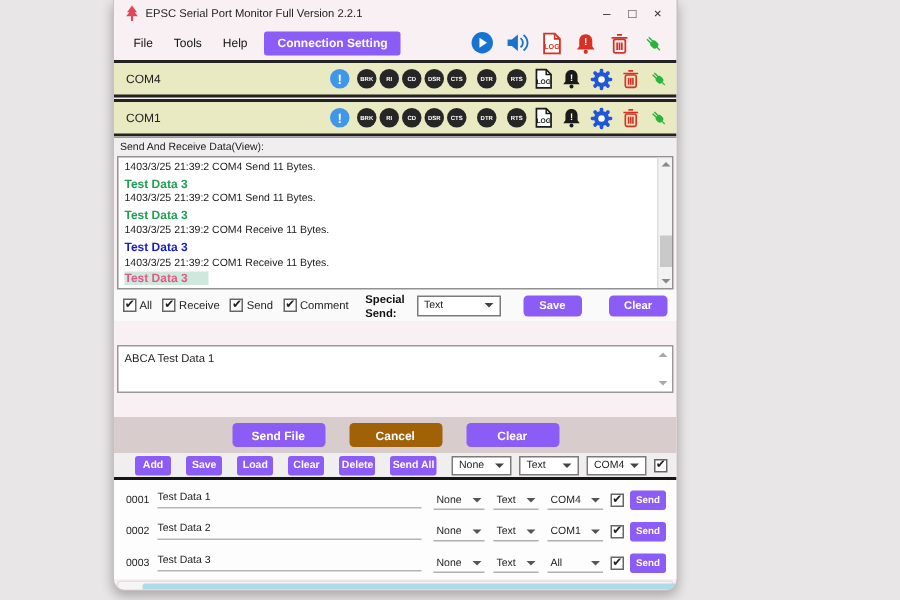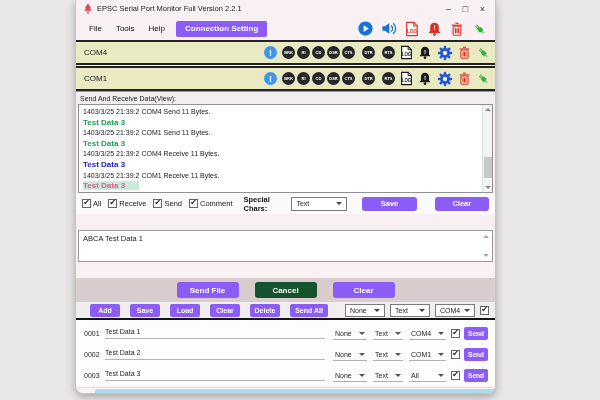--- a/index.html
+++ b/index.html
@@ -1,18 +1,18 @@
 <!DOCTYPE html>
 <html><head>
 <meta charset="utf-8">
 <style>
   html,body{margin:0;padding:0;width:600px;height:400px;background:#e9e6e7;
     font-family:"Liberation Sans","DejaVu Sans",sans-serif;overflow:hidden;}
   *{box-sizing:border-box;}
-  .window{position:absolute;left:75px;top:0;width:421px;height:394px;background:#f8f0f2;
+  .window{position:absolute;left:75px;top:0;width:377px;height:394px;background:#f8f0f2;
     border:1px solid #c9c0c2;border-top:none;border-radius:0 0 8px 8px;box-shadow:0 3px 8px rgba(0,0,0,.28);
     display:flex;flex-direction:column;overflow:hidden;}
   
   .titlebar{height:17px;display:flex;align-items:center;padding:0 4px 0 7px;flex:none;}
   .title-text{font-size:7.5px;color:#222;margin-left:4px;}
   .win-controls{margin-left:auto;display:flex;}
   .win-btn{width:17px;height:14px;display:flex;align-items:center;justify-content:center;
     font-size:9px;color:#333;cursor:default;}
   
   .menubar{height:23px;display:flex;align-items:center;padding:0 8px 0 6px;flex:none;}
@@ -70,21 +70,21 @@
   
   .send-row{height:21px;display:flex;align-items:center;padding:0 6px;background:#ded2d2;flex:none;}
   .send-label{font-size:7.5px;color:#222;}
   
   .send-area{position:relative;height:32px;margin:16px 2px;background:#fff;border:1px solid #999;flex:none;}
   .send-area-text{font-size:7.5px;color:#222;padding:3px 4px;}
   
   .sendfile-row{height:24px;display:flex;align-items:center;justify-content:center;gap:16px;
     background:#d9cccc;flex:none;}
   .big-btn{width:62px;height:16px;font-size:8px;border-radius:3px;}
-  .btn-pink{background:#14532d;color:#fff;font-weight:bold;display:flex;align-items:center;
+  .btn-pink{background:#a16207;color:#fff;font-weight:bold;display:flex;align-items:center;
     justify-content:center;border-radius:3px;}
   
   .queue-toolbar{height:18px;display:flex;align-items:center;padding:0 6px 0 14px;background:#f0eeee;
     border-bottom:2px solid #151515;flex:none;}
   .q-btn{width:30px;height:13px;font-size:7px;border-radius:2px;margin-right:10px;}
   .q-btn.wide{width:38px;}
   .q-sels{margin-left:auto;display:flex;align-items:center;gap:5px;}
   .q-sel{width:40px;height:13px;}
   
   .table{flex:1;background:#fdfdfd;padding-top:3px;display:flex;flex-direction:column;}
@@ -303,21 +303,21 @@
 
   <div class="filter-row">
     <span class="cb checked"></span>
     <span class="cb-label">All</span>
     <span class="cb checked"></span>
     <span class="cb-label">Receive</span>
     <span class="cb checked"></span>
     <span class="cb-label">Send</span>
     <span class="cb checked"></span>
     <span class="cb-label">Comment</span>
-    <span class="special-label">Special Chars:</span>
+    <span class="special-label">Special Send:</span>
     <span class="sel" style="width:56px;">
       <span>Text</span>
         <span class="caret"></span>
     </span>
     <span class="btn-blue filter-btn" style="margin-left:15px;">Save</span>
     <span class="btn-blue filter-btn" style="margin-left:18px;">Clear</span>
   </div>
 
 
   <div class="send-area">

